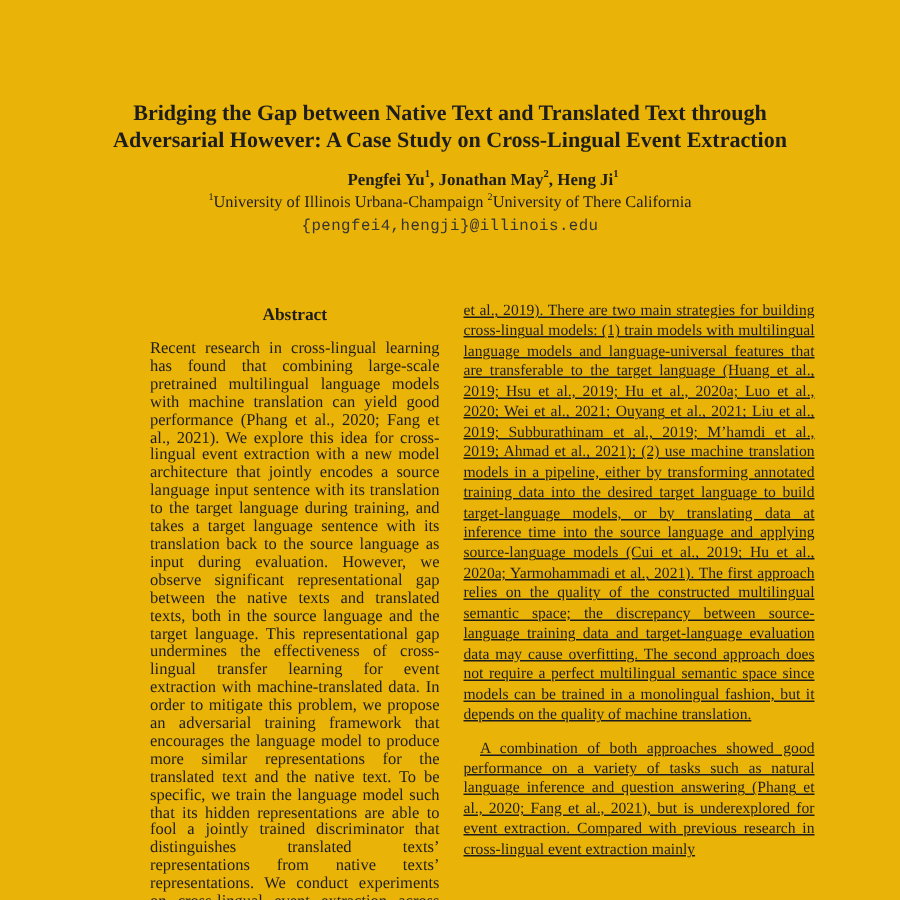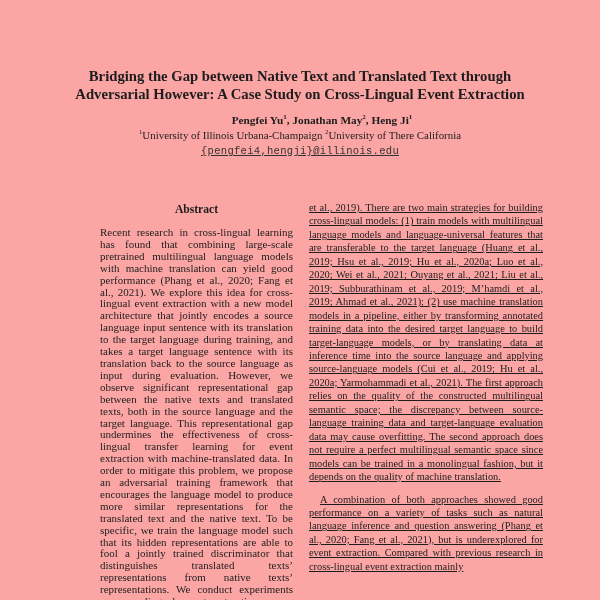--- a/index.html
+++ b/index.html
@@ -1,20 +1,20 @@
 <!DOCTYPE html>
 <html><head>
 <meta charset="utf-8">
 <style>
   html, body { margin: 0; padding: 0; background: #ffffff; }
   .page {
     position: relative;
     width: 600px;
     height: 600px;
-    background: #fca5a5;
+    background: #eab308;
     overflow: hidden;
     font-family: "Liberation Serif", serif;
     color: #1d1d1d;
     -webkit-font-smoothing: antialiased;
   }
 
   
   .header {
     position: absolute;
     top: 67px;
@@ -27,21 +27,20 @@
   .authors { margin-top: 11px; font-weight: bold; font-size: 11.3px; line-height: 13px; margin-left: 44px; }
   .authors sup, .affils sup { font-size: 62%; line-height: 0; vertical-align: super; }
   .affils { margin-top: 2px; font-size: 10.9px; line-height: 13px; }
   .affil { white-space: nowrap; }
   .email {
     font-family: "Liberation Mono", monospace;
     font-size: 10.5px;
     line-height: 13.5px;
     letter-spacing: 0.3px;
     color: #333333;
-    text-decoration: underline;
   }
   .email.first { margin-top: 3px; }
 
   
   .col-left {
     position: absolute;
     left: 100px;
     top: 203px;
     width: 193px;
   }

